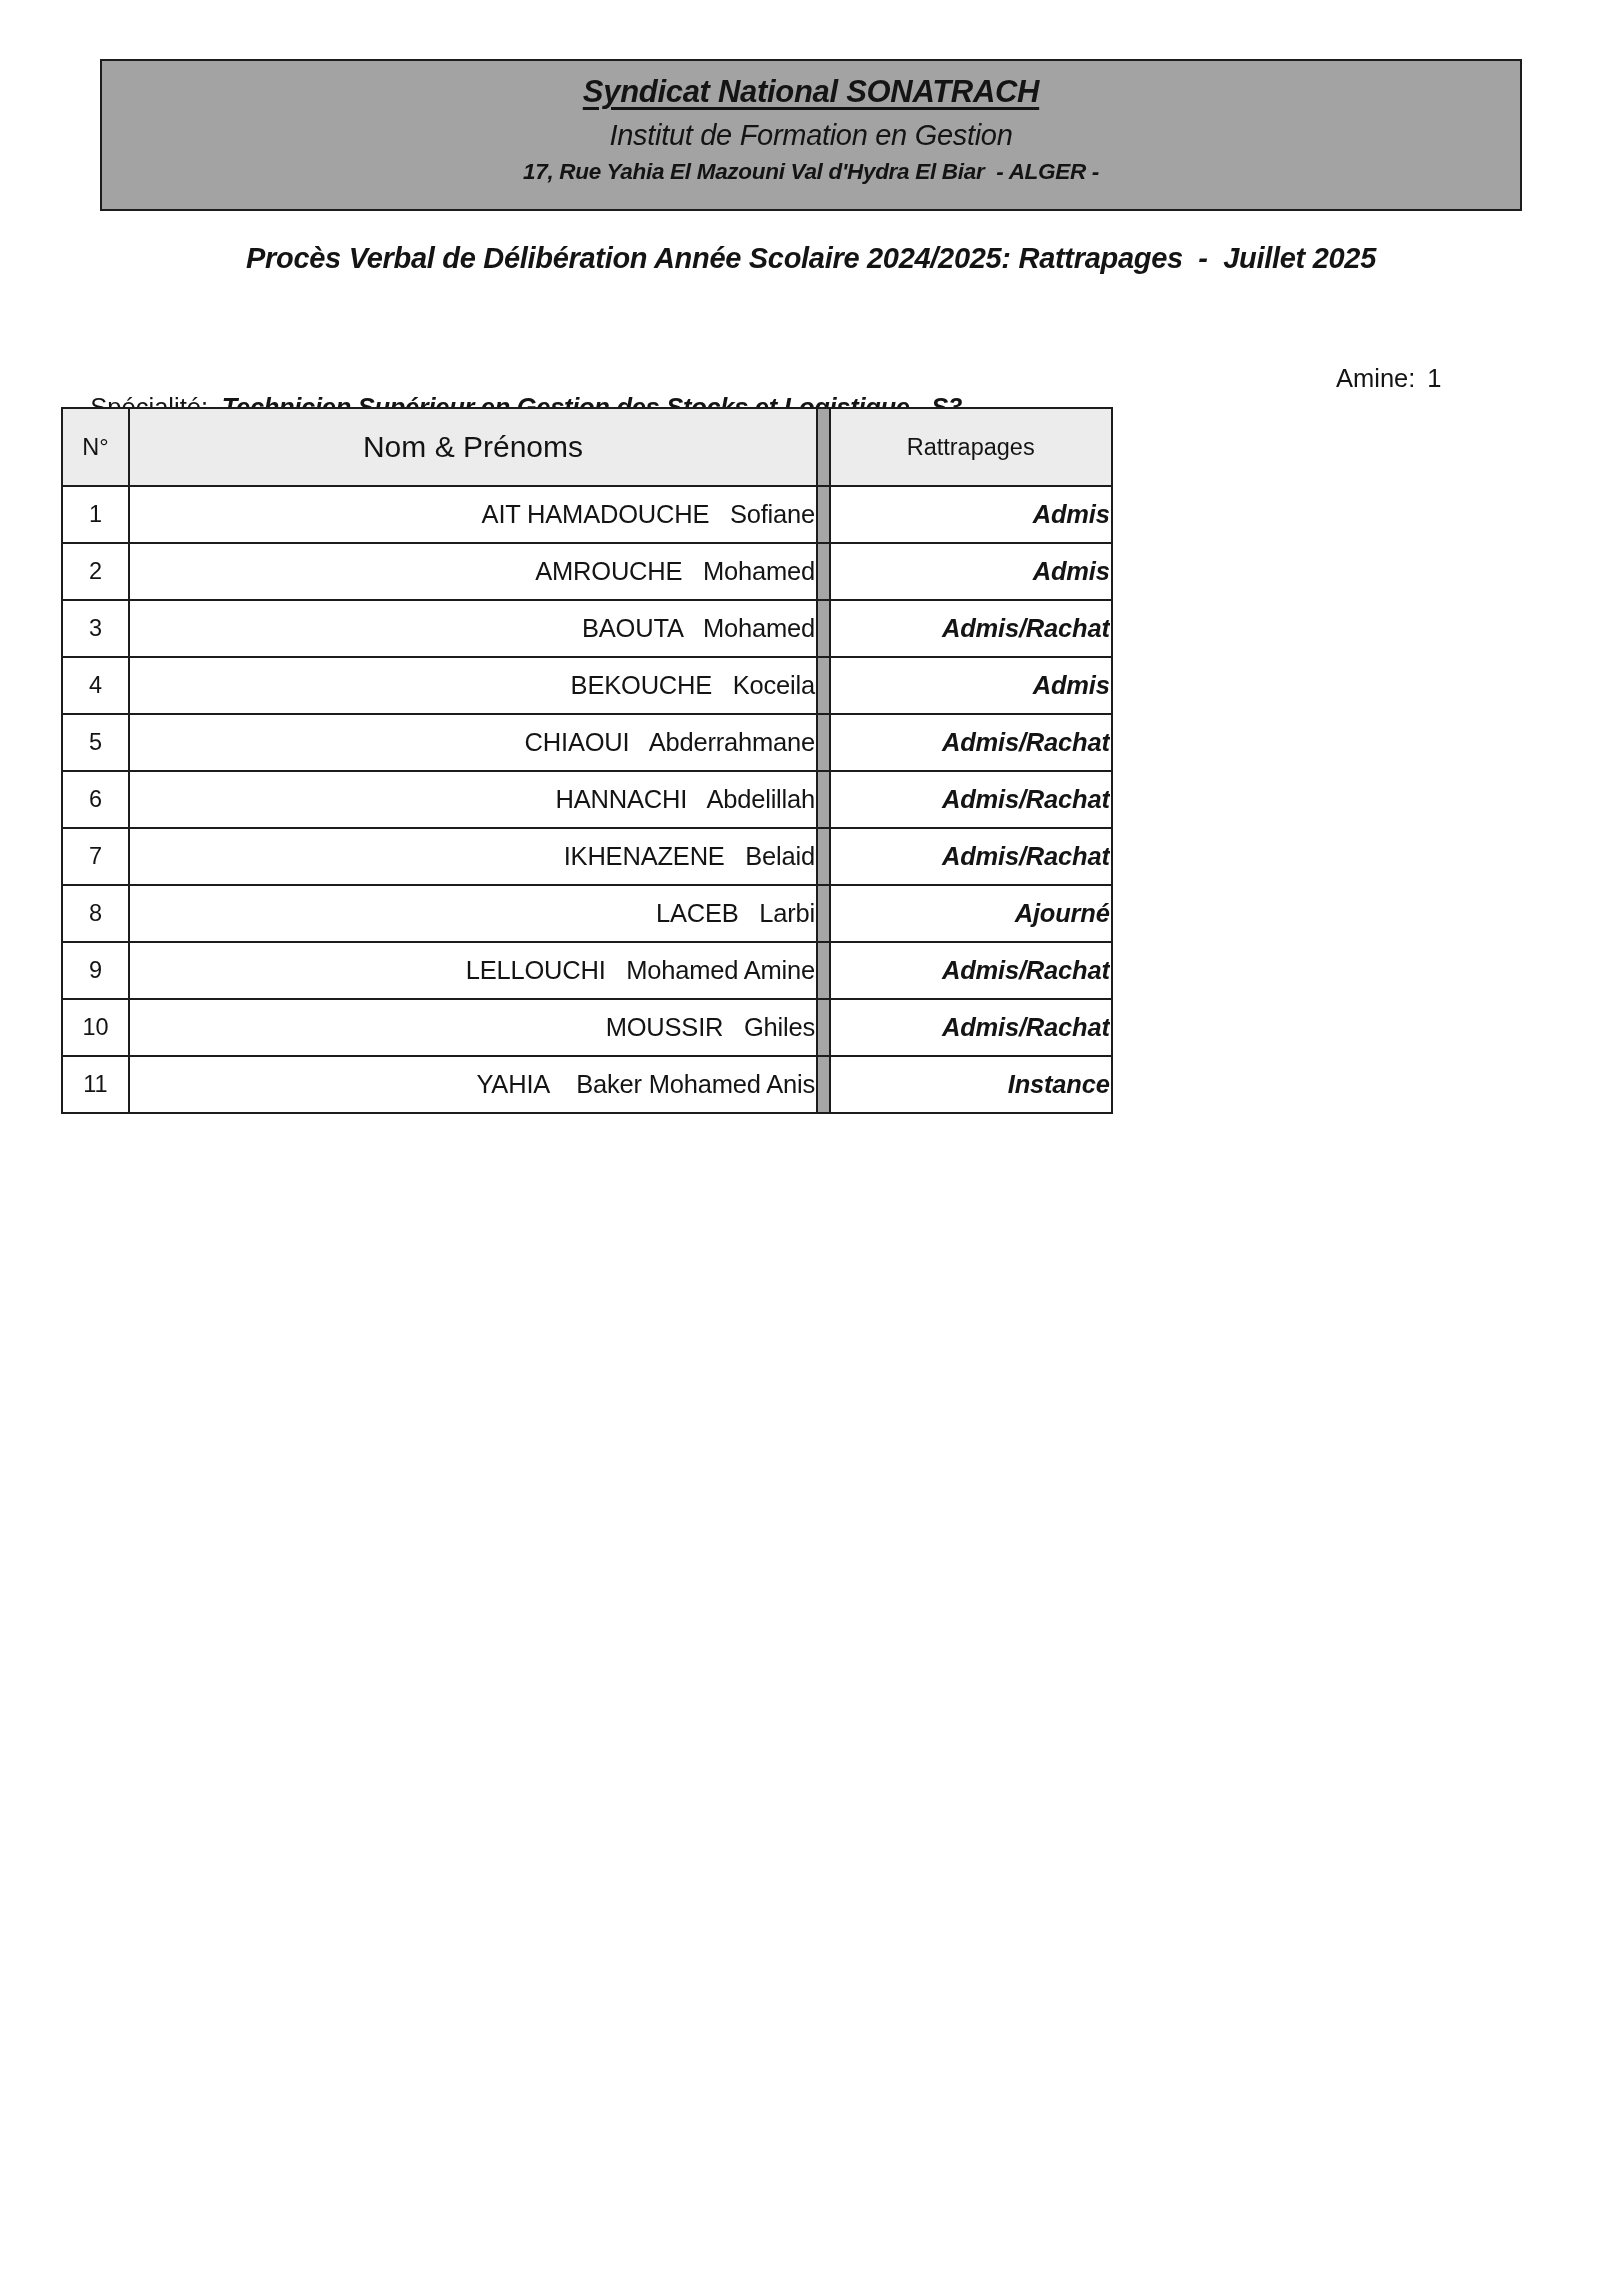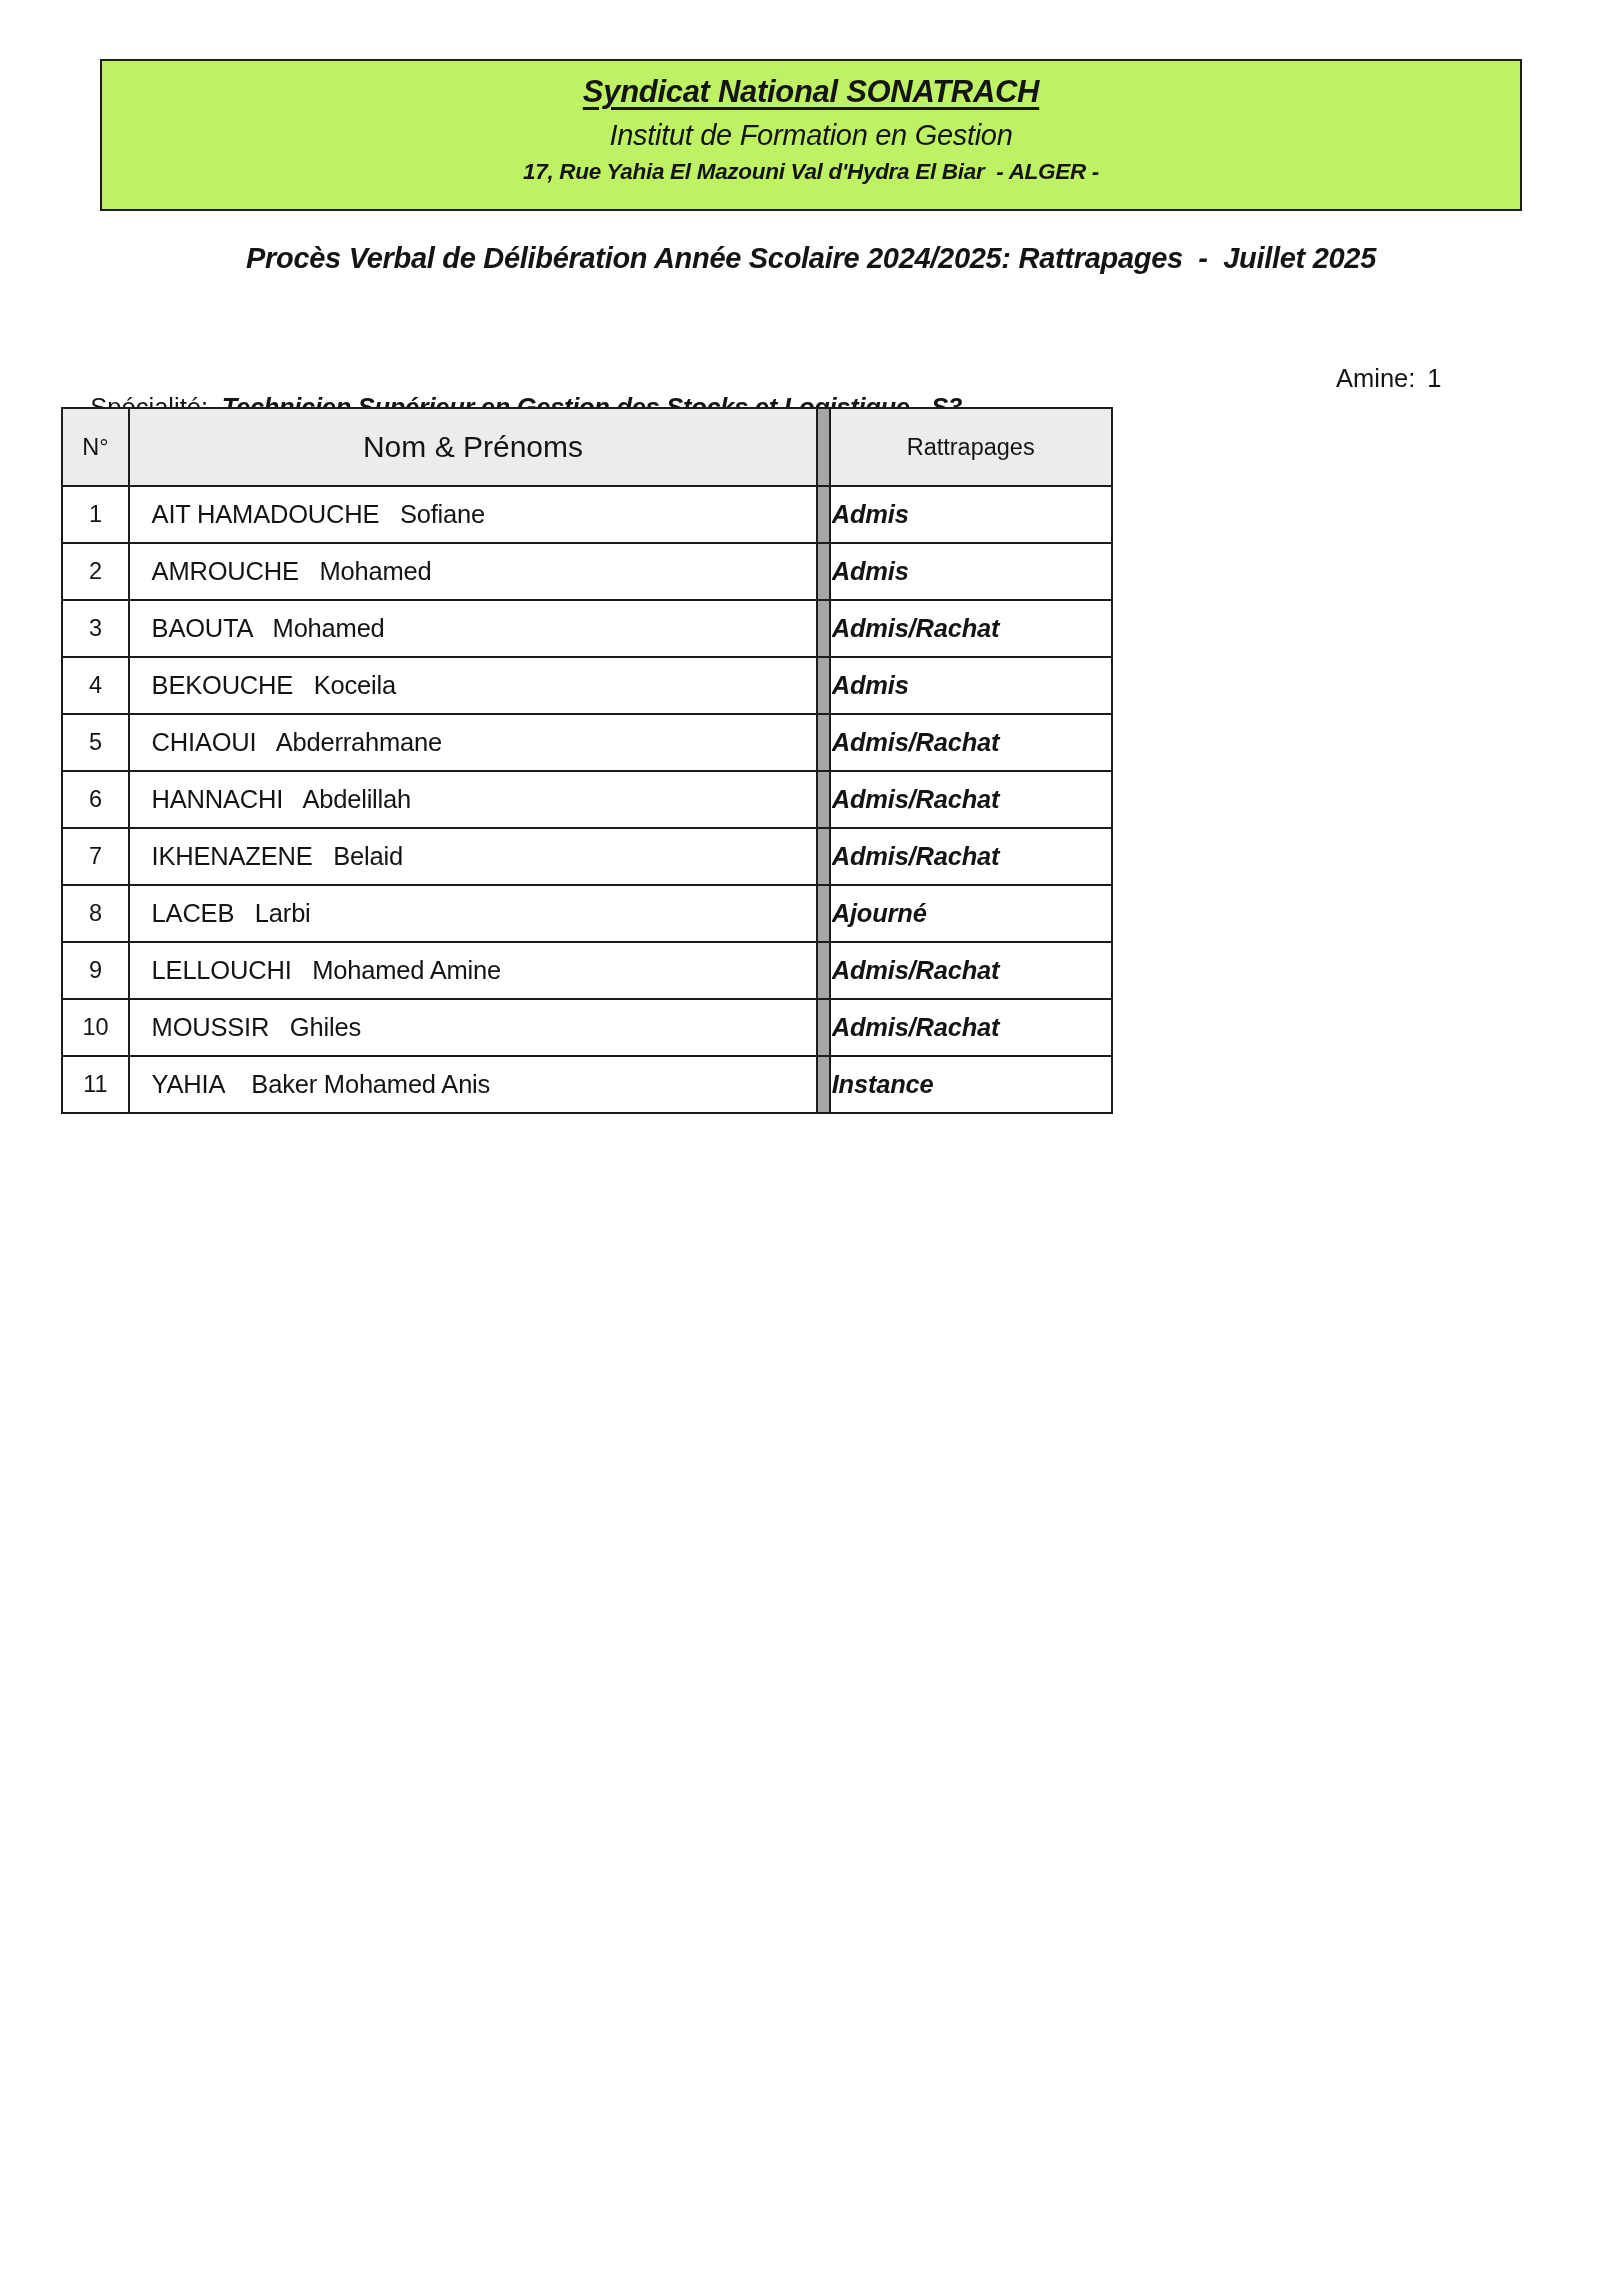--- a/index.html
+++ b/index.html
@@ -9,21 +9,21 @@
     font-family: "Liberation Sans", sans-serif;
     color: #141414;
     position: relative;
     overflow: hidden;
   }
 
   
   .org-box {
     position: absolute; left: 100px; top: 59px;
     width: 1422px; height: 152px;
-    background: #bef264;
+    background: #a3a3a3;
     border: 2.9px solid #1c1c1c;
     box-sizing: border-box;
     text-align: center;
   }
   .org-line1 {
     margin-top: 12.7px;
     font-size: 31px; font-weight: bold; font-style: italic;
     text-decoration: underline;
     text-decoration-thickness: 2.5px;
     text-underline-offset: 4.9px;
@@ -49,21 +49,21 @@
   .page-indicator .pn { margin-left: 11.8px; }
 
   
   table.results {
     position: absolute; left: 61px; top: 407px;
     width: 1050px;
     border-collapse: collapse;
     table-layout: fixed;
     border: 2.9px solid #1c1c1c;
   }
-  th, td { border: 2px solid #1c1c1c; box-sizing: border-box; overflow: hidden; }
+  th, td { border: 2px solid #1c1c1c; box-sizing: border-box; overflow: hidden; text-align: right; }
   thead th {
     height: 78px;
     background: #ececec;
     border-bottom: 2.9px solid #1c1c1c;
     font-weight: normal;
     vertical-align: middle;
     text-align: center;
   }
   th.c-num { font-size: 23.5px; }
   th.c-name { font-size: 30px; }

